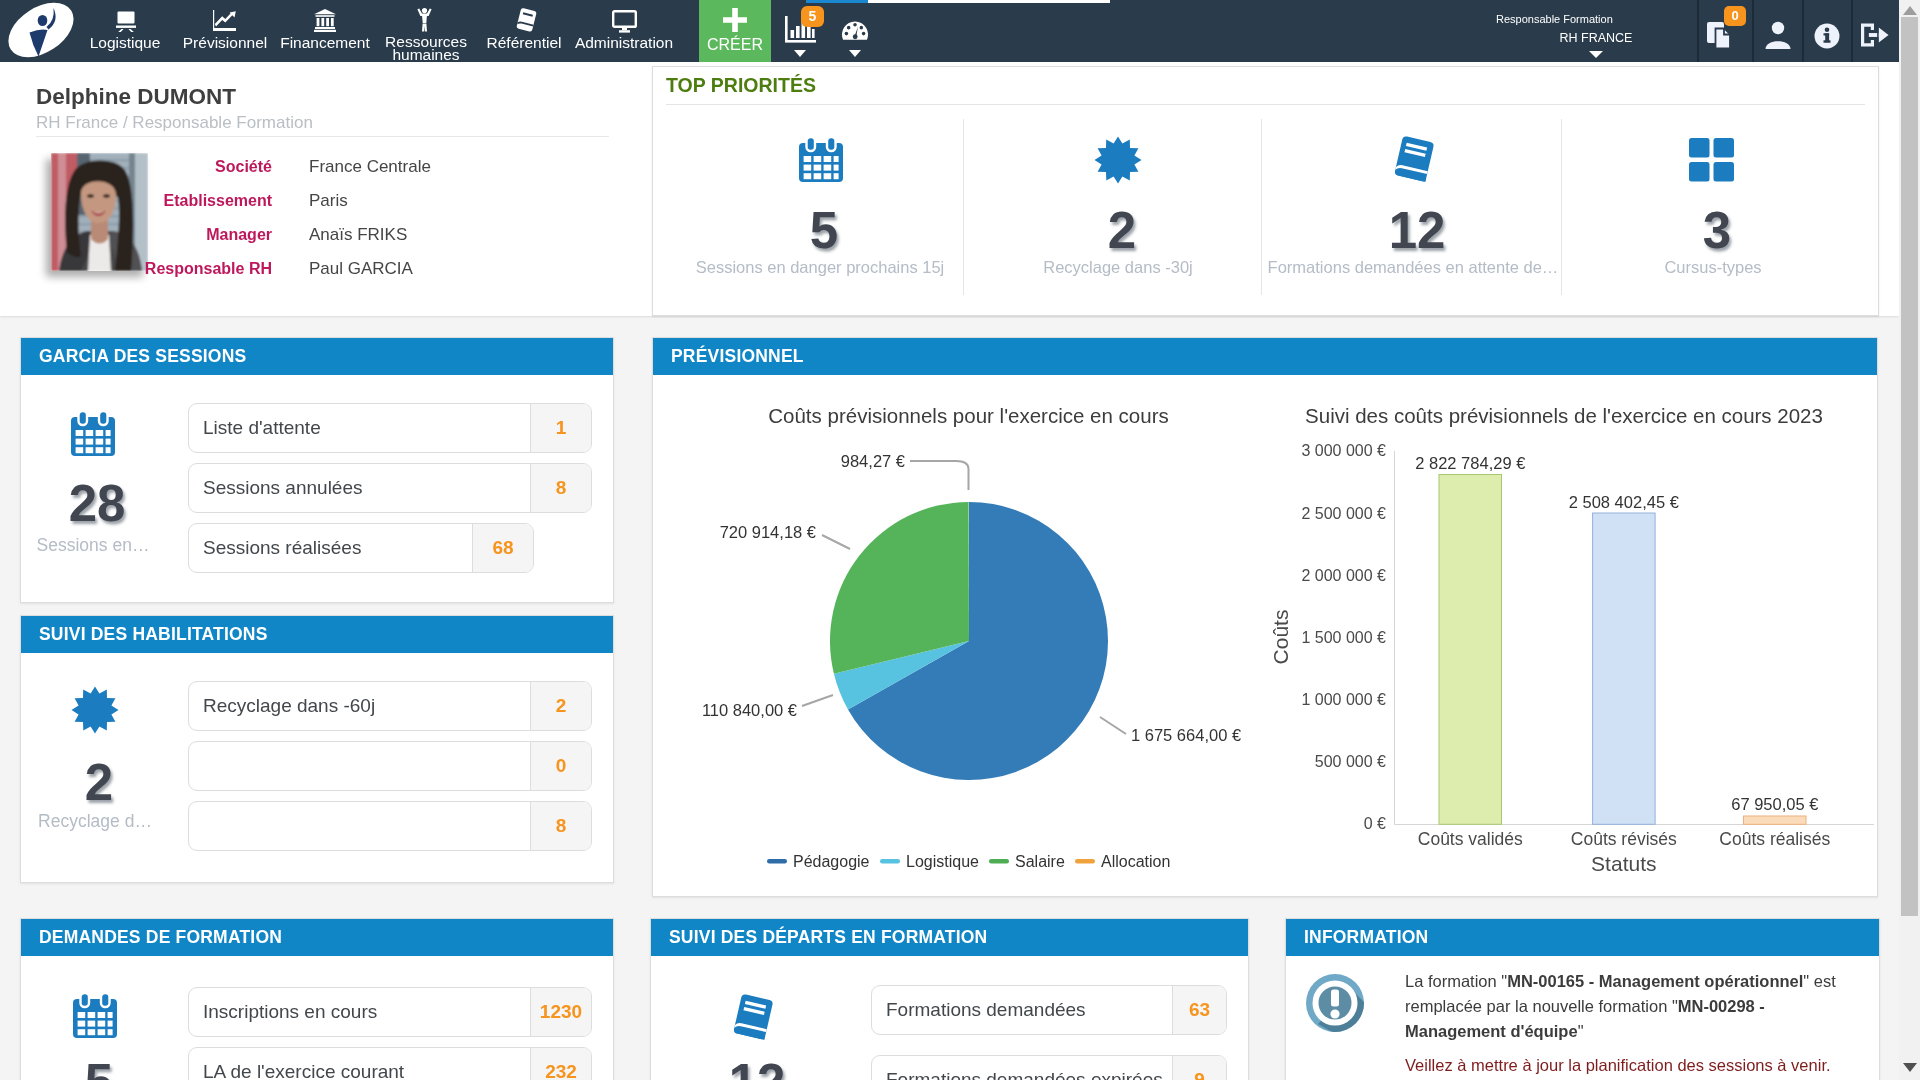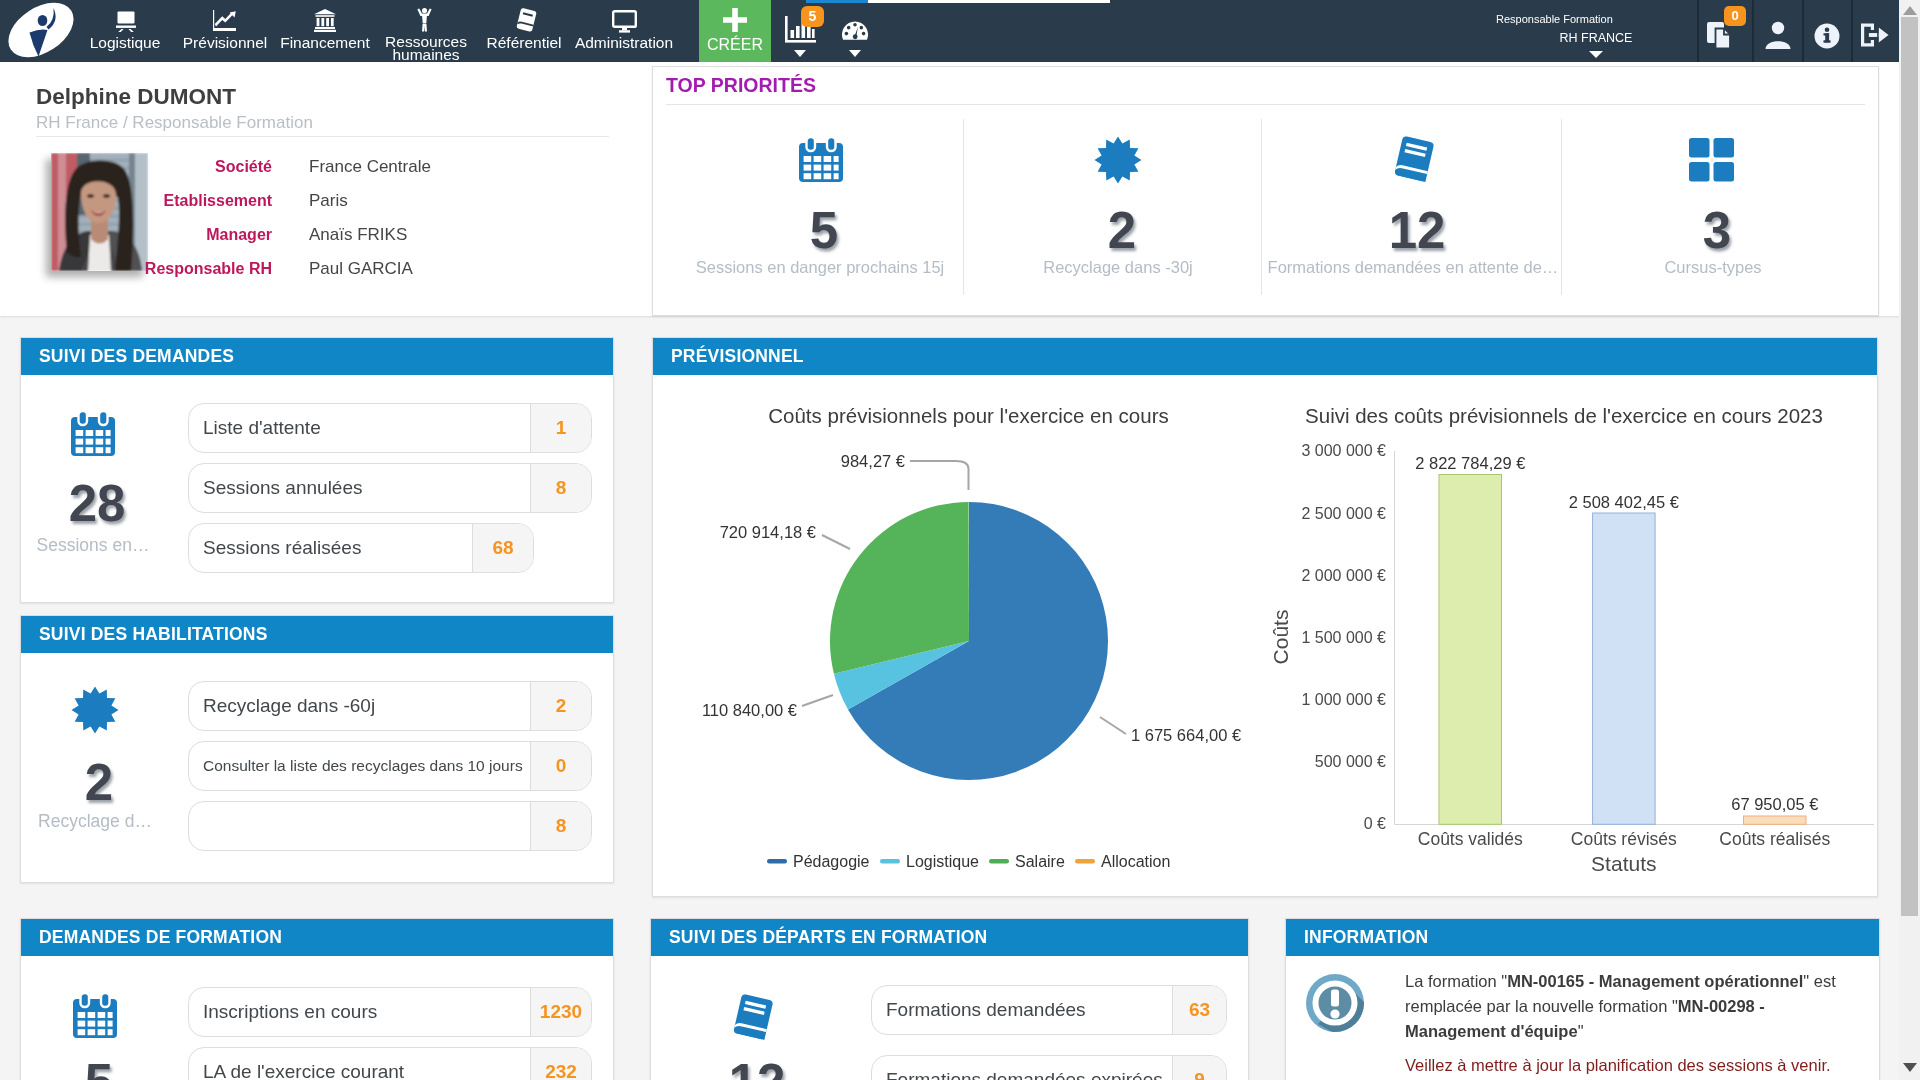--- a/index.html
+++ b/index.html
@@ -1,21 +1,21 @@
 <!DOCTYPE html>
 <html><head>
 <meta charset="utf-8">
 <style>
   * { margin:0; padding:0; box-sizing:border-box; }
   html,body { width:1920px; height:1080px; overflow:hidden; }
   body { background:#f4f4f4; font-family:"Liberation Sans", sans-serif; position:relative; }
   .abs { position:absolute; }
   .card { position:absolute; background:#fff; border:1px solid #ddd; box-shadow:0 1px 2px rgba(0,0,0,0.08); }
   .phead { position:absolute; left:0; top:0; right:0; height:37px; background:#1186c6; color:#fff; font-weight:bold; font-size:17.5px; line-height:37px; padding-left:18px; letter-spacing:0.2px; }
-  .row-item { position:absolute; background:#fff; border:1px solid #ddd; border-radius:16px; height:50px; overflow:hidden; }
+  .row-item { position:absolute; background:#fff; border:1px solid #ddd; border-radius:9px; height:50px; overflow:hidden; }
   .row-item .lbl { position:absolute; left:14px; top:0; bottom:0; line-height:48px; font-size:19px; color:#42474c; white-space:nowrap; }
   .row-item .num { position:absolute; right:0; top:0; bottom:0; background:#f5f5f5; border-left:1px solid #ddd; text-align:center; line-height:48px; font-size:19px; font-weight:bold; color:#f7941e; }
   .bignum { position:absolute; font-size:51px; font-weight:bold; color:#414650; text-align:center; text-shadow:2px 3px 3px rgba(90,100,112,0.6); }
   .biglbl { position:absolute; font-size:17.5px; color:#b4bcc6; text-align:center; white-space:nowrap; }
   .navlbl { color:#fff; font-size:15.5px; text-align:center; position:absolute; line-height:18px; }
 </style>
 </head>
 <body>
 
 <div class="abs" id="navbar" style="left:0;top:0;width:1899px;height:62px;background:#2a3b4b;"></div>
@@ -201,21 +201,21 @@
 
     <path d="M40,57 C44,61 51,61 55,57 C52,65 43,65 40,57 Z" fill="#a8434c"></path>
     <path d="M42,58 C45,60 50,60 53,58 C50,61 45,61 42,58 Z" fill="#ece2da"></path>
   </g>
 </svg>
 
 <div class="abs" style="left:60px;top:150px;width:212px;text-align:right;font-size:16px;font-weight:bold;color:#be185d;line-height:34px;">Société<br>Etablissement<br>Manager<br>Responsable RH</div>
 <div class="abs" style="left:309px;top:150px;font-size:17px;color:#454545;line-height:34px;">France Centrale<br>Paris<br>Anaïs FRIKS<br>Paul GARCIA</div>
 
 <div class="card" style="left:652px;top:66px;width:1227px;height:250px;"></div>
-<div class="abs" style="left:666px;top:74px;font-size:19.5px;font-weight:bold;color:#a21caf;">TOP PRIORITÉS</div>
+<div class="abs" style="left:666px;top:74px;font-size:19.5px;font-weight:bold;color:#4d7c0f;">TOP PRIORITÉS</div>
 <div class="abs" style="left:666px;top:104px;width:1199px;height:1px;background:#e5e5e5;"></div>
 <div class="abs" style="left:963px;top:119px;width:1px;height:176px;background:#e5e5e5;"></div>
 <div class="abs" style="left:1261px;top:119px;width:1px;height:176px;background:#e5e5e5;"></div>
 <div class="abs" style="left:1561px;top:119px;width:1px;height:176px;background:#e5e5e5;"></div>
 <div id="toppr">
 
   <svg class="abs" style="left:798px;top:136px" width="46" height="48" viewBox="0 0 46 48">
     <rect x="1" y="7" width="44" height="39" rx="4" fill="#1b7cc0"></rect>
     <rect x="8.5" y="1" width="8.5" height="14" rx="4" fill="#1b7cc0" stroke="#fff" stroke-width="2.4"></rect>
     <rect x="29" y="1" width="8.5" height="14" rx="4" fill="#1b7cc0" stroke="#fff" stroke-width="2.4"></rect>
@@ -261,21 +261,21 @@
         <rect x="24.5" y="0" width="20.5" height="19.5" rx="2.5"></rect>
         <rect x="0" y="24" width="20.5" height="19.5" rx="2.5"></rect>
         <rect x="24.5" y="24" width="20.5" height="19.5" rx="2.5"></rect>
       </g>
   </svg>
   <div class="bignum" style="left:1617px;top:201px;width:200px;">3</div>
   <div class="biglbl" style="left:1563px;top:258px;width:300px;font-size:16.5px;">Cursus-types</div>
 </div>
 
 <div class="card" style="left:20px;top:337px;width:594px;height:266px;">
-  <div class="phead">SUIVI DES DEMANDES</div>
+  <div class="phead">GARCIA DES SESSIONS</div>
 </div>
 <div id="sessions">
   <svg class="abs" style="left:70px;top:410px" width="46" height="48" viewBox="0 0 46 48">
     <rect x="1" y="7" width="44" height="39" rx="4" fill="#1b7cc0"></rect>
     <rect x="8.5" y="1" width="8.5" height="14" rx="4" fill="#1b7cc0" stroke="#fff" stroke-width="2.4"></rect>
     <rect x="29" y="1" width="8.5" height="14" rx="4" fill="#1b7cc0" stroke="#fff" stroke-width="2.4"></rect>
     <g fill="#fff">
         <rect x="5.6" y="20" width="7.6" height="6"></rect>
         <rect x="15.6" y="20" width="7.6" height="6"></rect>
         <rect x="25.6" y="20" width="7.6" height="6"></rect>
@@ -313,21 +313,20 @@
   <svg class="abs" style="left:71px;top:686px" width="48" height="48" viewBox="0 0 48 48">
       <path d="M24.0,0.5 L28.4,7.6 L35.8,3.6 L36.0,12.0 L44.4,12.2 L40.4,19.6 L47.5,24.0 L40.4,28.4 L44.4,35.8 L36.0,36.0 L35.8,44.4 L28.4,40.4 L24.0,47.5 L19.6,40.4 L12.3,44.4 L12.0,36.0 L3.6,35.8 L7.6,28.4 L0.5,24.0 L7.6,19.6 L3.6,12.2 L12.0,12.0 L12.2,3.6 L19.6,7.6 Z" fill="#1b7cc0"></path>
     </svg>
   <div class="bignum" style="left:19px;top:753px;width:160px;">2</div>
   <div class="biglbl" style="left:15px;top:811px;width:160px;">Recyclage d…</div>
   <div class="row-item" style="left:188px;top:681px;width:404px;">
       <div class="lbl">Recyclage dans -60j</div>
       <div class="num" style="width:61px;">2</div>
     </div>
   <div class="row-item" style="left:188px;top:741px;width:404px;">
-      <div class="lbl" style="font-size:15.5px;">Consulter la liste des recyclages dans 10 jours</div>
       <div class="num" style="width:61px;">0</div>
     </div>
   <div class="row-item" style="left:188px;top:801px;width:404px;">
       <div class="num" style="width:61px;">8</div>
     </div>
 </div>
 
 <div class="card" style="left:652px;top:337px;width:1226px;height:560px;">
   <div class="phead">PRÉVISIONNEL</div>
 </div>

